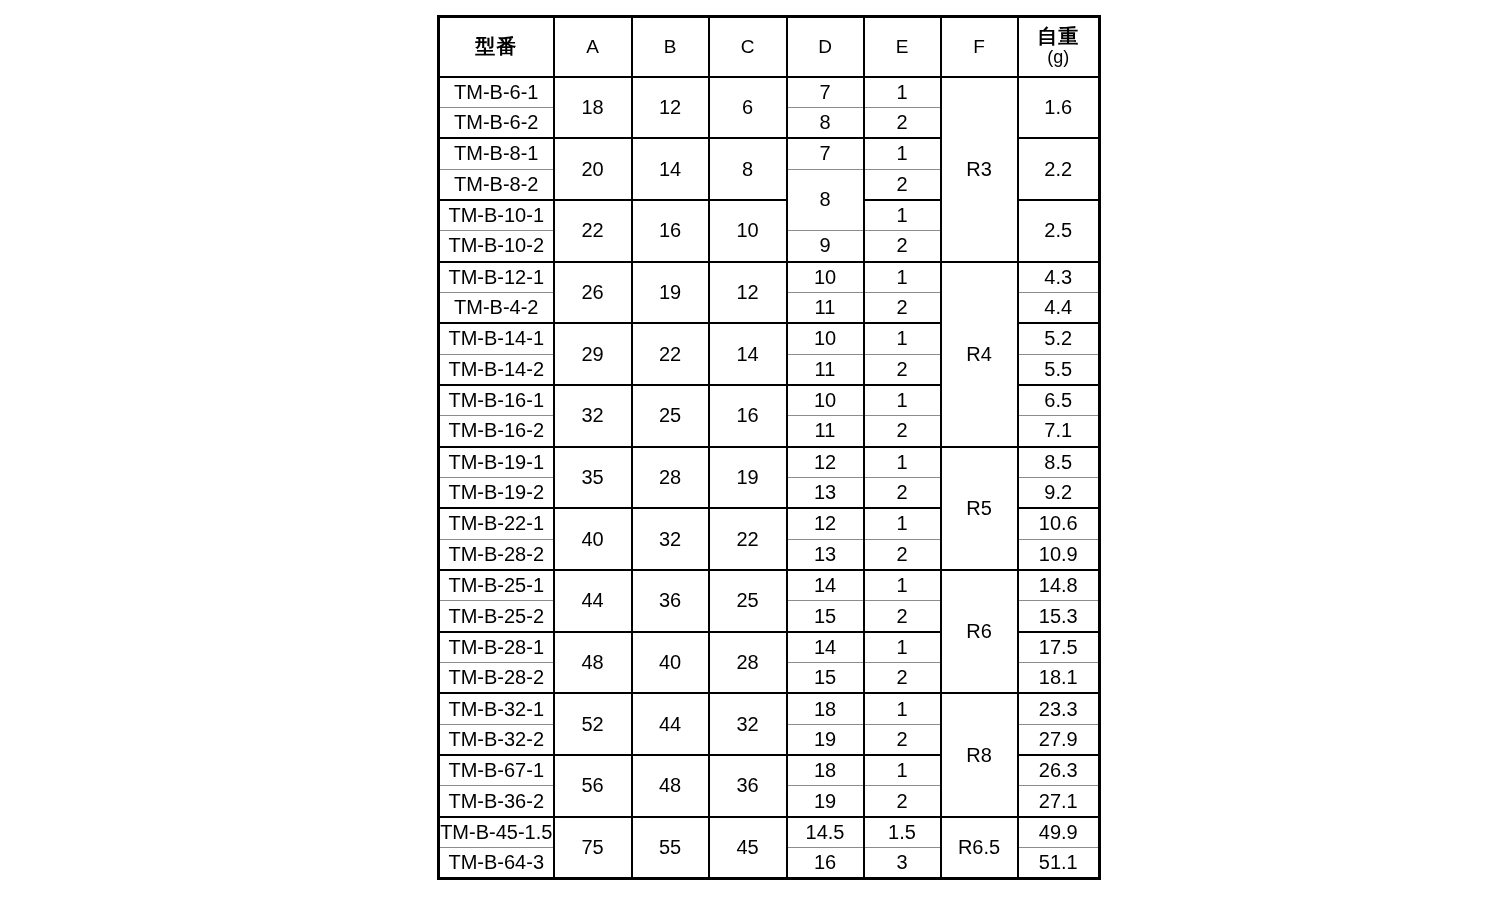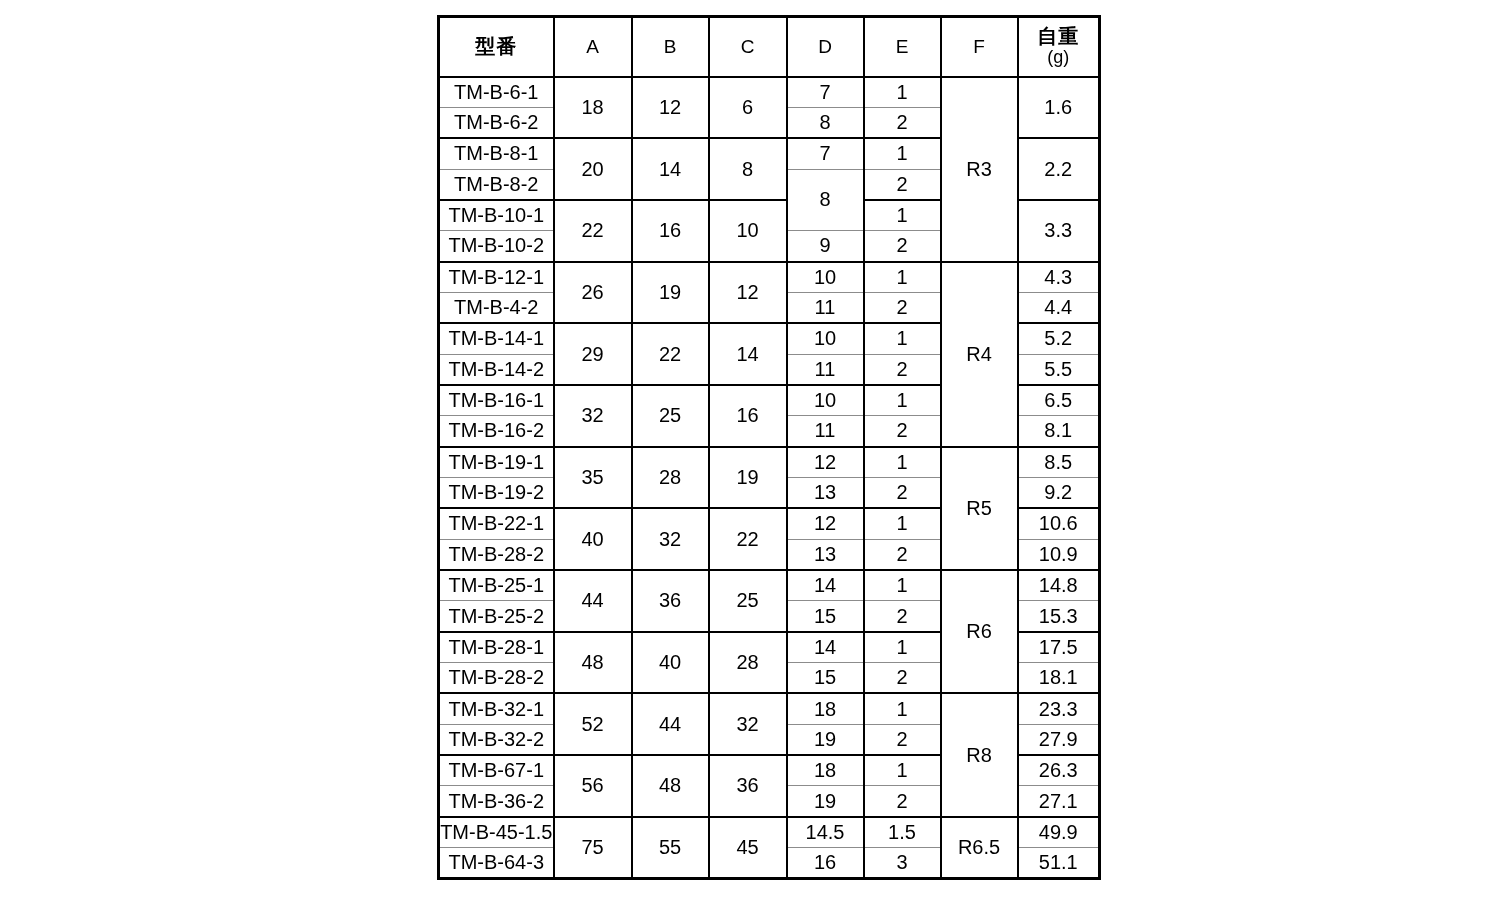--- a/index.html
+++ b/index.html
@@ -126,21 +126,21 @@
           <td>TM-B-8-2</td>
           <td rowspan="2">8</td>
           <td>2</td>
         </tr>
         <tr class="gb">
           <td>TM-B-10-1</td>
           <td rowspan="2">22</td>
           <td rowspan="2">16</td>
           <td rowspan="2">10</td>
           <td>1</td>
-          <td rowspan="2">3.3</td>
+          <td rowspan="2">2.5</td>
         </tr>
         <tr>
           <td>TM-B-10-2</td>
           <td>9</td>
           <td>2</td>
         </tr>
         <tr class="gb">
           <td>TM-B-12-1</td>
           <td rowspan="2">26</td>
           <td rowspan="2">19</td>
@@ -177,21 +177,21 @@
           <td rowspan="2">25</td>
           <td rowspan="2">16</td>
           <td>10</td>
           <td>1</td>
           <td>6.5</td>
         </tr>
         <tr>
           <td>TM-B-16-2</td>
           <td>11</td>
           <td>2</td>
-          <td>8.1</td>
+          <td>7.1</td>
         </tr>
         <tr class="gb">
           <td>TM-B-19-1</td>
           <td rowspan="2">35</td>
           <td rowspan="2">28</td>
           <td rowspan="2">19</td>
           <td>12</td>
           <td>1</td>
           <td rowspan="4">R5</td>
           <td>8.5</td>

